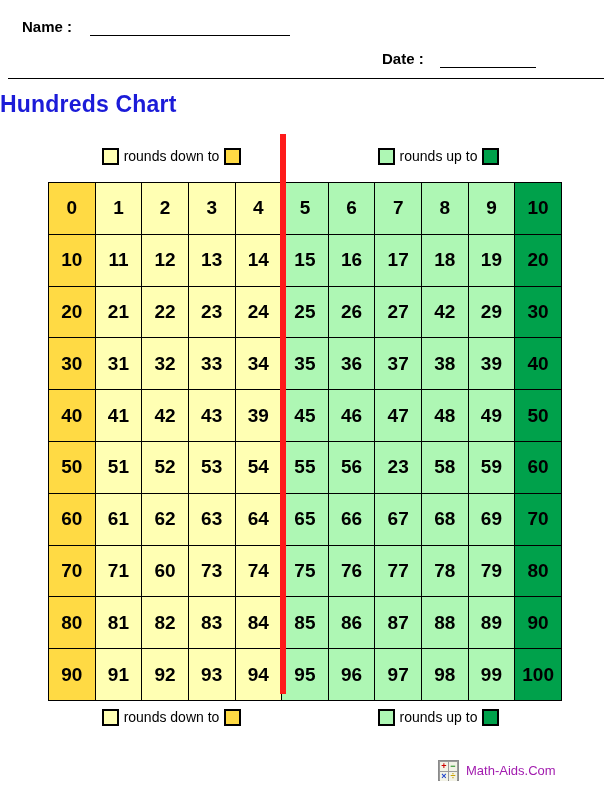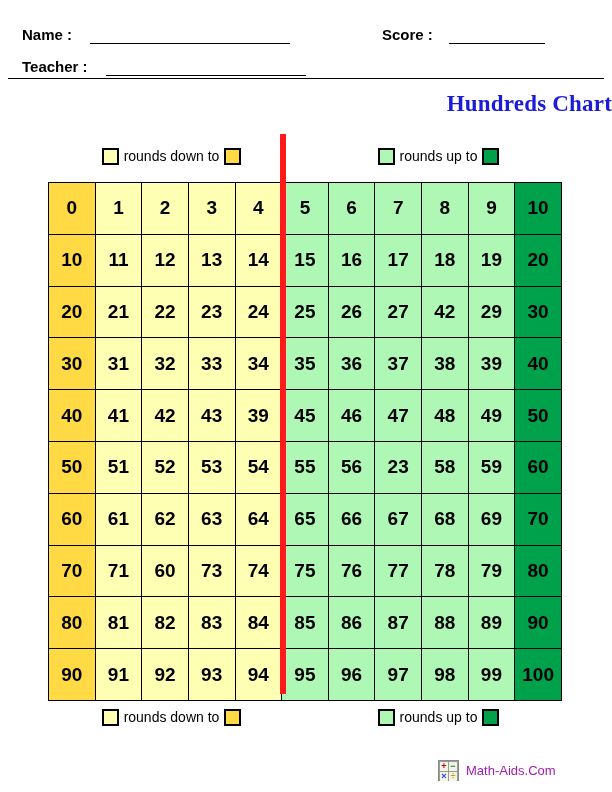--- a/index.html
+++ b/index.html
@@ -12,21 +12,21 @@
     height: 792px;
     position: relative;
     font-family: "Liberation Sans", sans-serif;
     color: #000000;
     overflow: hidden;
   }
 
   
   .header {
     position: absolute;
-    left: 0; top: 16px;
+    left: 0; top: 8px;
     width: 485px;
     height: 78px;
   }
   .hdr-row {
     position: absolute;
     display: flex;
     align-items: flex-end;
   }
   .hdr-row.r1 { top: 10px; }
   .hdr-row.r2 { top: 42px; }
@@ -55,26 +55,25 @@
     height: 0;
     border-top: 1.6px solid #000;
   }
 
   
   .title {
     position: absolute;
     left: 0;
     top: 91px;
     width: 612px;
-    text-align: right;
+    text-align: left;
     font-size: 23px;
     font-weight: bold;
     color: #1b1bd8;
     letter-spacing: 0.2px;
-    font-family: Liberation Serif, serif;
   }
 
   
   .legend {
     position: absolute;
     left: 48px;
     width: 514px;
     height: 26px;
     display: flex;
     align-items: center;
@@ -195,30 +194,26 @@
 </head>
 <body>
 
 <div class="header">
 
   <div class="hdr-row r1 hdr-left">
     <span class="hdr-label">Name :</span>
     <span class="hdr-blank blank-long"></span>
   </div>
 
-  <div class="hdr-row r2 hdr-left">
-    <span class="hdr-label">Teacher :</span>
-    <span class="hdr-blank blank-long"></span>
-  </div>
-
-  <div class="hdr-row r1 hdr-right">
-    <span class="hdr-label">Score :</span>
+
+
+  <div class="hdr-row r2 hdr-right">
+    <span class="hdr-label">Date :</span>
     <span class="hdr-blank blank-short"></span>
   </div>
-
 
 </div>
 <div class="hdr-rule"></div>
 
 <div class="title">Hundreds Chart</div>
 
 <div class="legend top">
   <div class="legend-group left">
     <span class="swatch c-lowlight"></span>
     <span class="legend-text">rounds down to</span>

